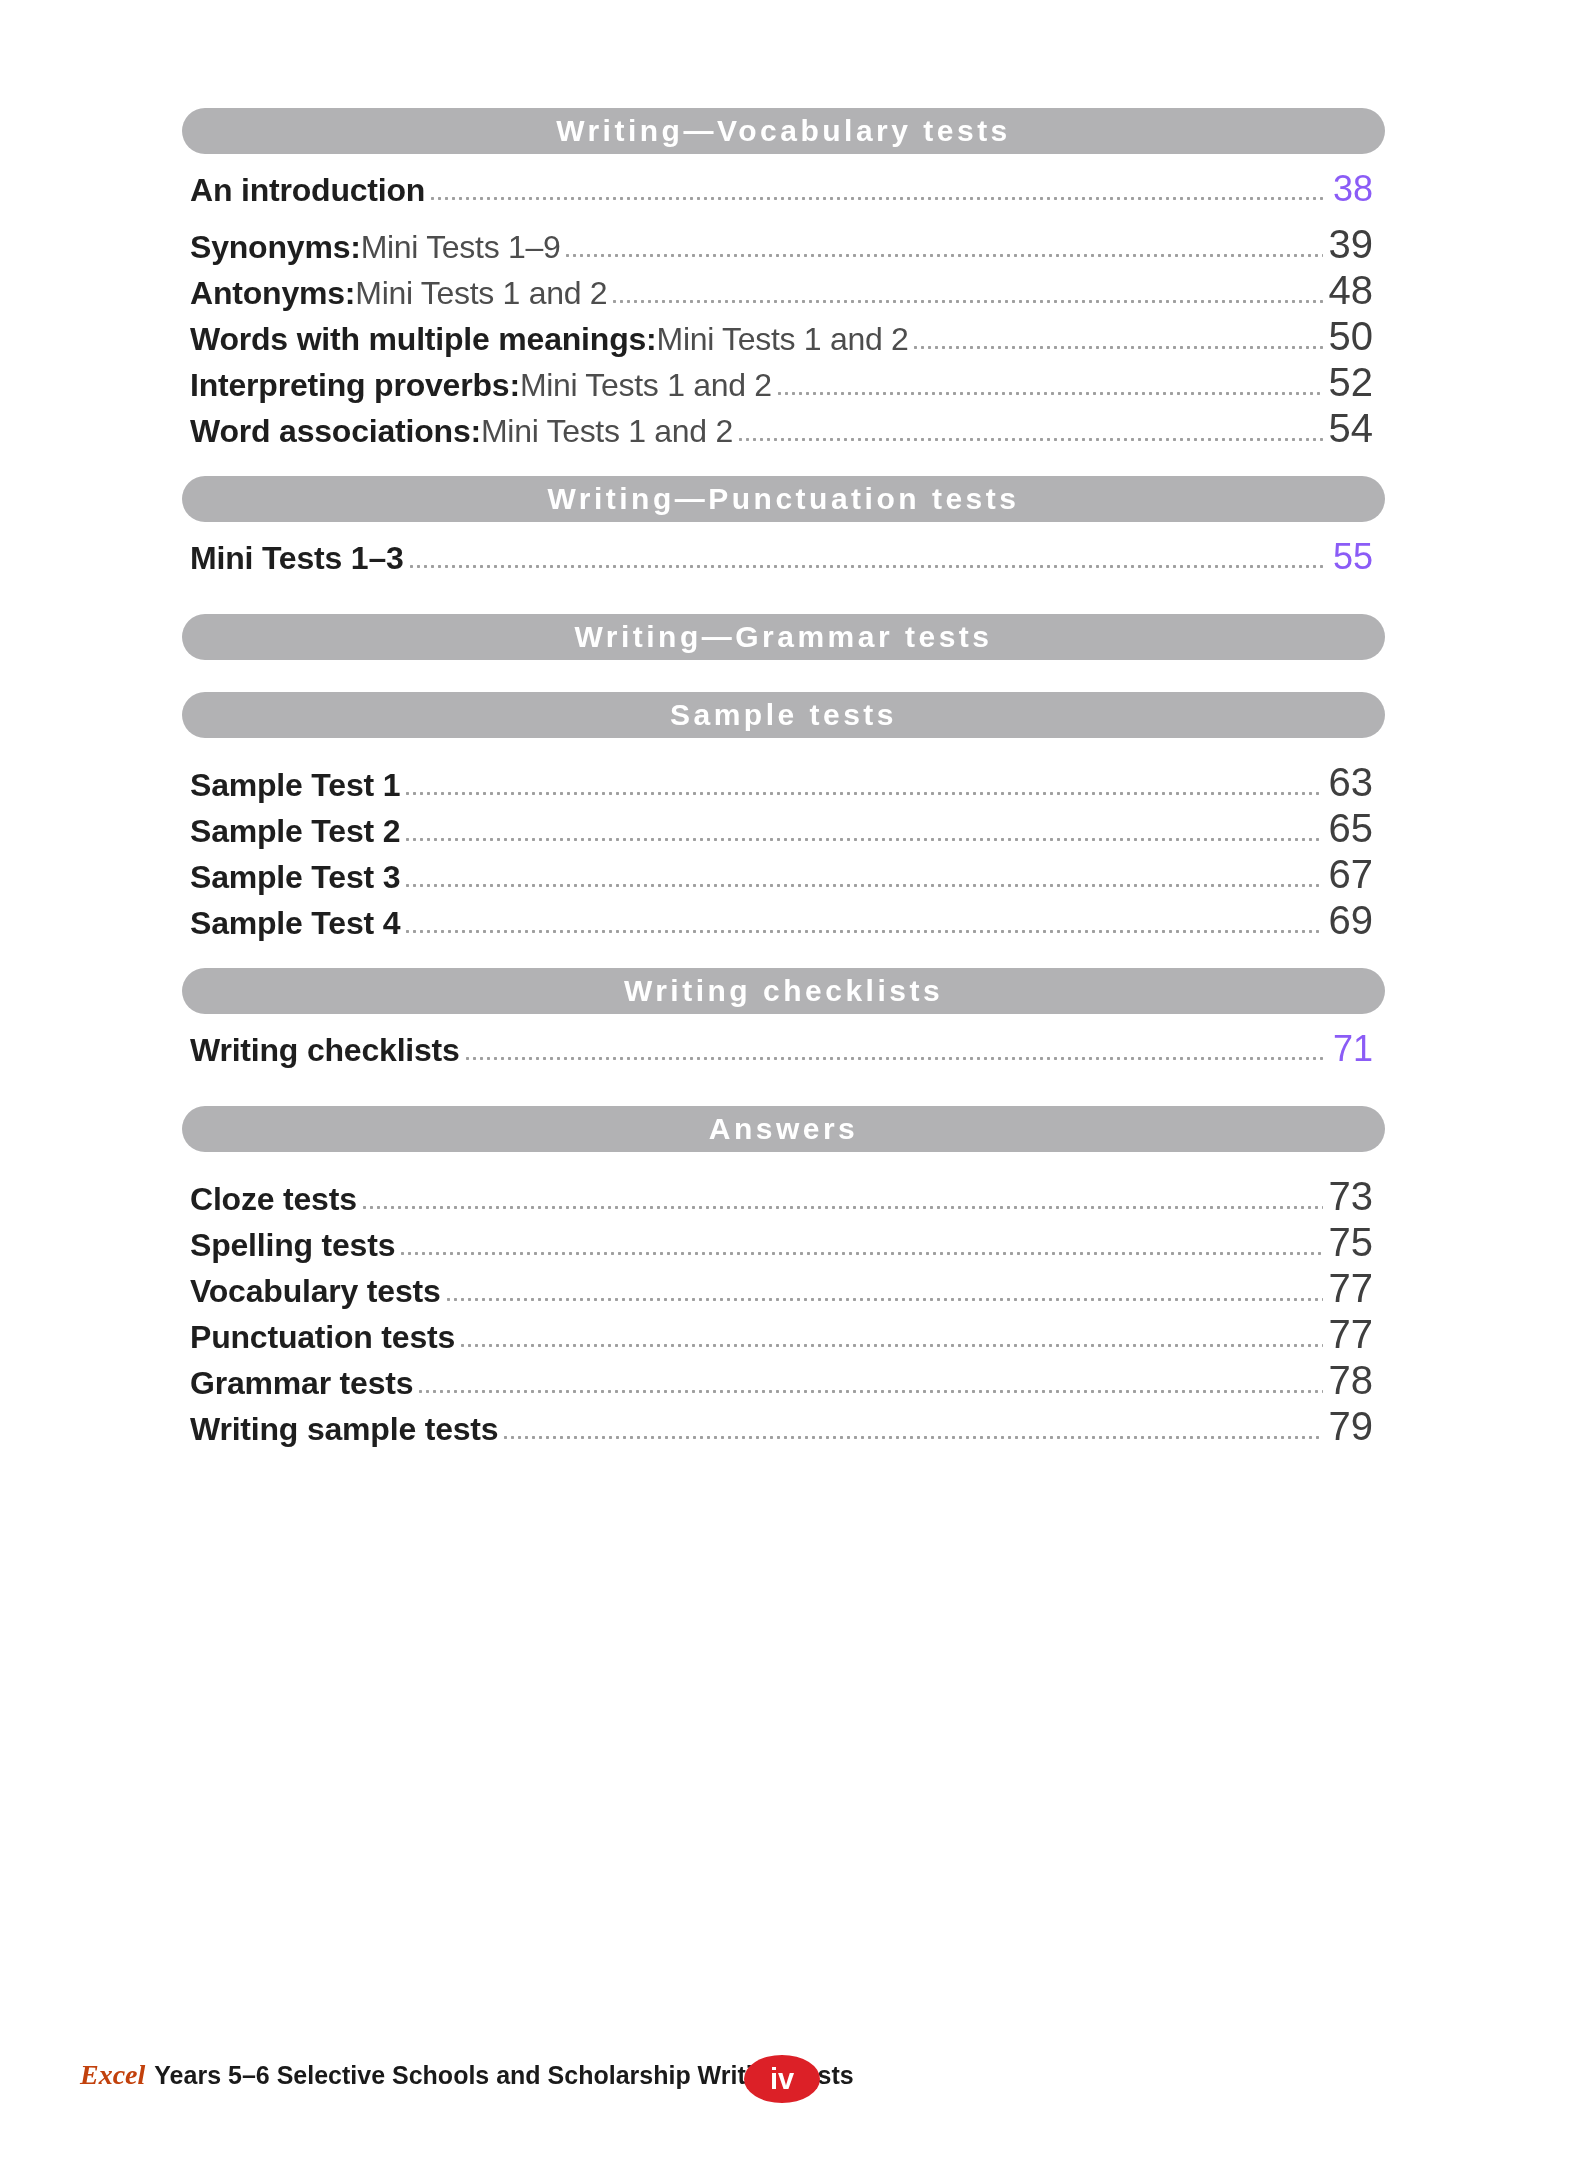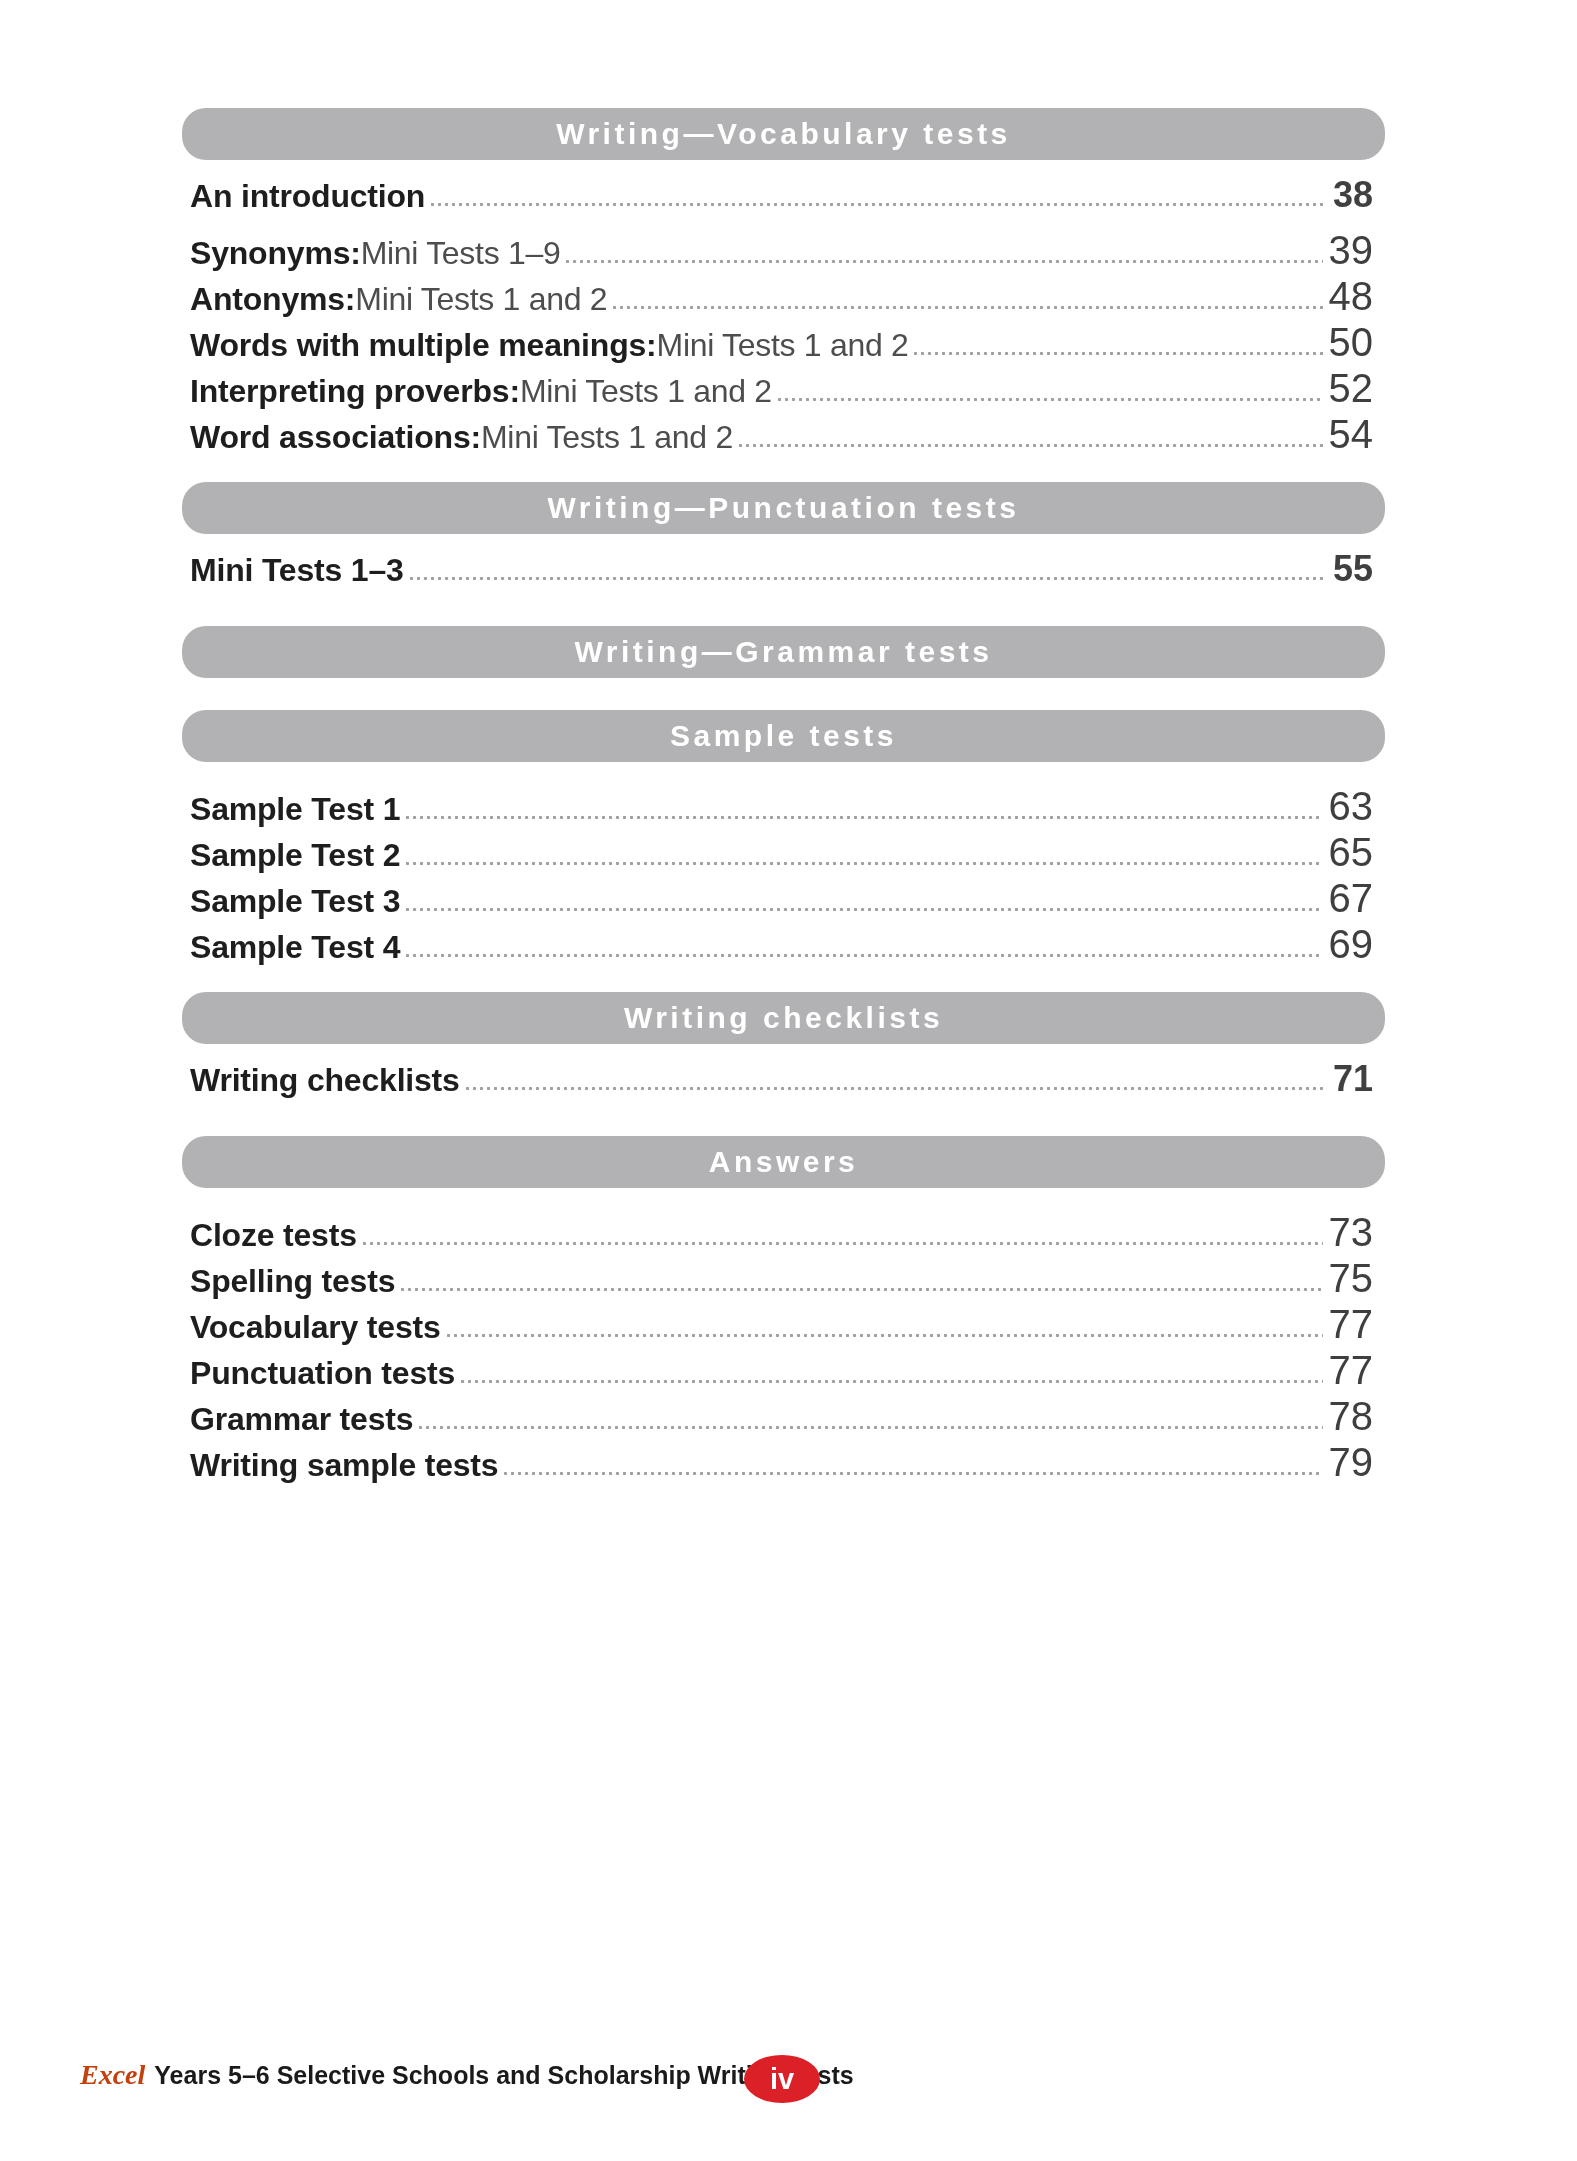--- a/index.html
+++ b/index.html
@@ -3,38 +3,38 @@
 <meta charset="utf-8">
 <style>
   html,body{margin:0;padding:0;background:#ffffff;}
   body{
     width:1577px;height:2161px;position:relative;overflow:hidden;
     font-family:"Liberation Sans", sans-serif;
     -webkit-font-smoothing:antialiased;
   }
   .content{position:absolute;left:182px;top:108px;width:1203px;}
   .bar{
-    height:52px;border-radius:24px;background:#b2b2b4;
+    height:46px;border-radius:24px;background:#b2b2b4;
     display:flex;align-items:center;justify-content:center;
     color:#ffffff;font-weight:700;font-size:30px;letter-spacing:3.5px;
     margin-top:32px;
   }
   .bar.first{margin-top:0;}
   .entries{padding:14px 12px 0 8px;text-align:center;}
   .row{display:flex;align-items:baseline;height:46px;white-space:nowrap;}
   .lbl{font-size:32px;font-weight:700;color:#1e1e1e;letter-spacing:-0.2px;}
   .det{font-size:32px;font-weight:400;color:#4d4d4d;letter-spacing:-0.3px;}
   .dots{
     flex:1;height:5px;margin:0 6px;
     background-image:radial-gradient(circle at 1.5px 2.5px,#9f9f9f 1.35px,transparent 1.8px);
     background-size:7px 5px;background-repeat:repeat-x;
     min-width:30px;
   }
   .pg-l{font-size:40px;font-weight:400;color:#3f3f3f;margin-top:8px;}
-  .pg-b{font-size:36px;font-weight:700;color:#404040;}
+  .pg-b{font-size:36px;font-weight:400;color:#8b5cf6;}
   .footer{position:absolute;left:80px;top:2059px;white-space:nowrap;}
   .brand{
     font-family:"Liberation Serif", serif;font-style:italic;font-weight:700;
     color:#c2410c;font-size:28px;margin-right:9px;
   }
   .booktitle{font-size:25px;font-weight:700;color:#1a1a1a;}
   .page-oval{
     position:absolute;left:744px;top:2055px;width:76px;height:48px;
     background:#dc2027;border-radius:50%;
     display:flex;align-items:center;justify-content:center;

